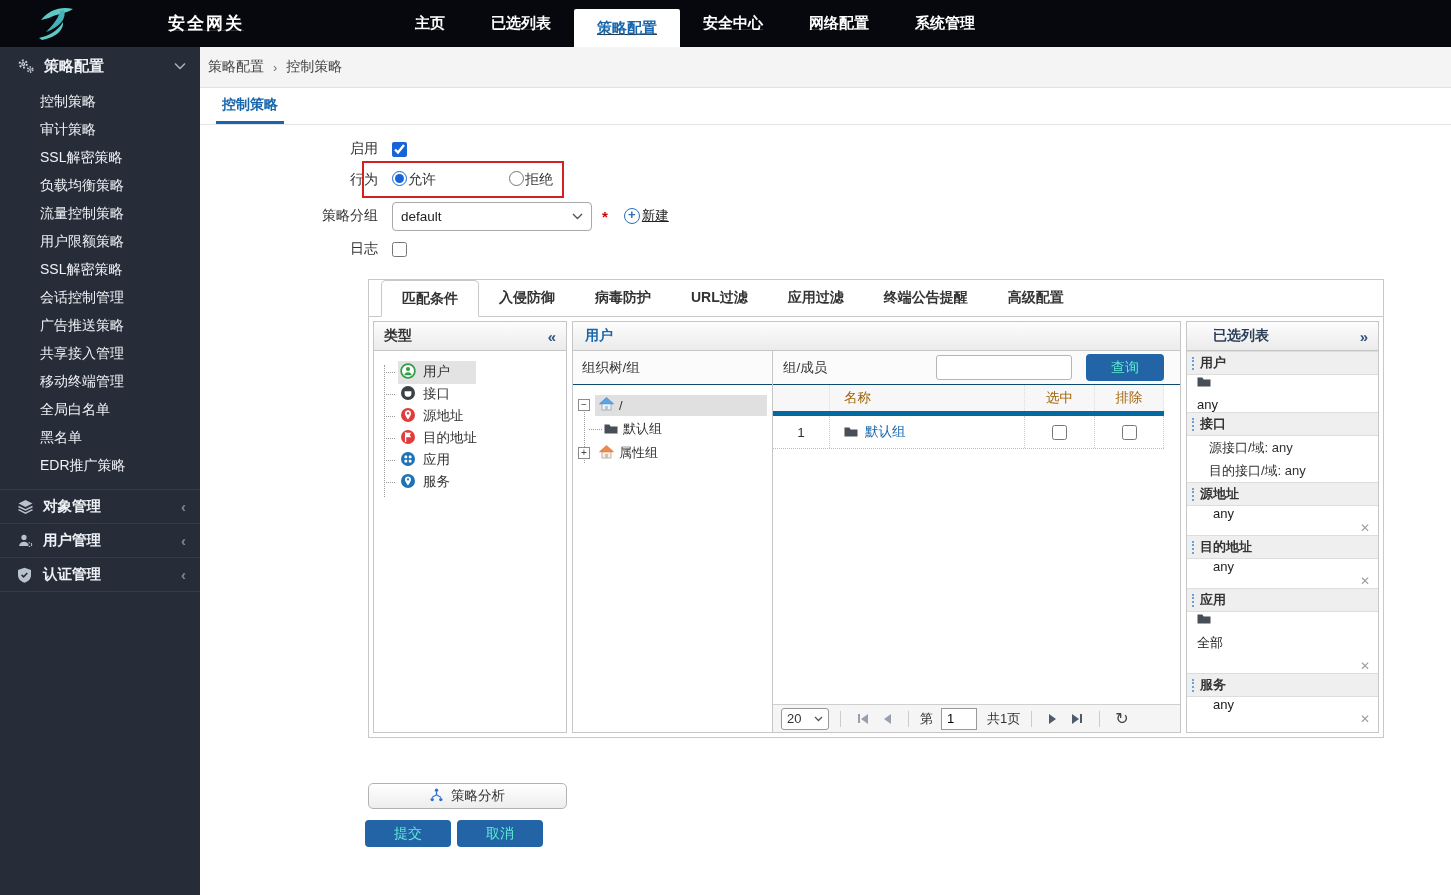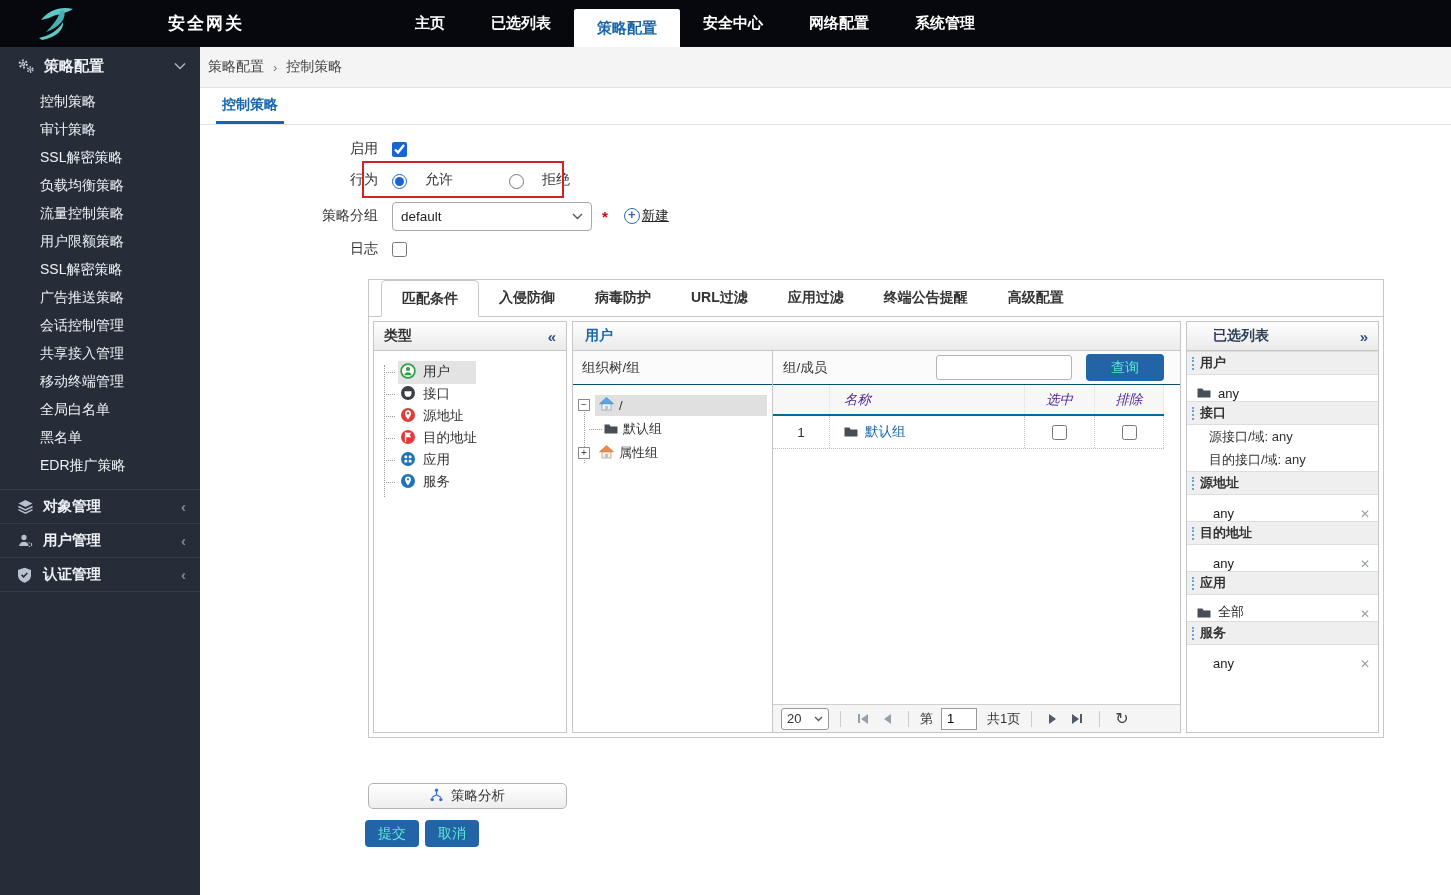--- a/index.html
+++ b/index.html
@@ -1,20 +1,20 @@
 <!DOCTYPE html>
 <html><head>
 <meta charset="utf-8">
 <style>
   * { box-sizing:border-box; margin:0; padding:0; }
   html,body { width:1451px; height:895px; }
   body { font-family:"Liberation Sans","DejaVu Sans",sans-serif; background:#fff; position:relative; overflow:hidden; color:#333; }
 
   
-  .topbar { position:absolute; top:0; left:0; right:0; height:47px; background:#06080d; display:flex; align-items:stretch; z-index:10; }
+  .topbar { position:absolute; top:0; left:0; right:0; height:47px; background:#06080d; display:flex; align-items:stretch; z-index:10;text-decoration:underline; }
   .logo-wrap { width:110px; display:flex; align-items:center; justify-content:center; }
   .app-title { color:#fff; font-size:17px; font-weight:bold; letter-spacing:2px; align-self:center; margin-left:58px; }
   .topnav { display:flex; margin-left:148px; align-items:stretch; }
   .nav-item { color:#fff; font-size:15px; font-weight:bold; padding:0 23px; display:flex; align-items:center; cursor:pointer; }
   .nav-item.active { background:#fff; color:#1766ad; margin-top:9px; border-radius:2px 2px 0 0; }
 
   
   .sidebar { position:absolute; top:47px; left:0; width:200px; bottom:0; background:#272d38; color:#eef1f5; }
   .side-group-header { height:38px; display:flex; align-items:center; padding:0 14px 0 17px; font-size:15px; font-weight:bold; cursor:pointer; }
   .side-group-header .sicon { margin-right:9px; display:inline-flex; }
@@ -32,21 +32,21 @@
   .bc-sep { color:#777; font-size:13px; }
   .page-tabs { border-bottom:1px solid #e4e4e4; padding-left:16px; height:37px; display:flex; align-items:flex-end; }
   .page-tab { padding:9px 6px 7px; color:#1766ad; font-weight:bold; font-size:14px; border-bottom:3px solid #1766ad; cursor:pointer; }
 
   
   .form-area { position:relative; padding:12px 0 4px; }
   .form-row { display:flex; align-items:center; margin-bottom:4px;padding-left:28px; }
   .f-label { width:150px; text-align:right; margin-right:14px; font-size:14px; color:#333; flex:none; }
   .row-enable { height:24px; } .row-action { height:30px; } .row-group { height:34px; } .row-desc { height:32px; } .row-log { height:24px; }
   input[type=checkbox], input[type=radio] { accent-color:#1863d6; width:15px; height:15px; cursor:pointer; }
-  .radio-opt { display:flex; align-items:flex-end; gap:18px; font-size:14px; }
+  .radio-opt { display:flex; align-items:flex-start; gap:1px; font-size:14px; }
   .radio-opt.first { width:117px; }
   .red-annotation { position:absolute; left:162px; top:36px; width:202px; height:37px; border:2px solid #cf2222; pointer-events:none; }
   .select-box { width:200px; height:29px; border:1px solid #a9a9a9; border-radius:4px; background:#fff; display:flex; align-items:center; padding:0 8px; font-size:13.5px; color:#222; cursor:pointer; }
   .select-box .sel-arrow { margin-left:auto; display:inline-flex; }
   .req-mark { color:#d40000; font-weight:bold; margin-left:10px; font-size:15px; }
   .new-link-wrap { display:flex; align-items:center; margin-left:16px; gap:2px; cursor:pointer; }
   .plus-circle { width:16px; height:16px; border:1.6px solid #2a6db4; border-radius:50%; color:#2a6db4; font-size:13px; line-height:12px; text-align:center; font-weight:bold; }
   .new-link-text { font-size:13.5px; color:#222; text-decoration:underline; }
   .text-input { height:27px; border:1px solid #b5b5b5; border-radius:4px; padding:0 8px; font-size:13.5px; width:530px; }
   .f-hint { margin-left:10px; font-size:13.5px; color:#333; }
@@ -87,21 +87,21 @@
   .org-child::before { content:''; position:absolute; left:-15px; top:50%; width:13px; border-top:1px dotted #9a9a9a; }
   .exp { width:12px; height:12px; flex:none; border:1px solid #8a8a8a; background:#fff; font-size:10px; line-height:10px; text-align:center; color:#444; cursor:pointer; }
   .exp.minus::before { content:'−'; } .exp.plus::before { content:'+'; }
   .mem-col { flex:1; display:flex; flex-direction:column; min-width:0; }
   .mem-toolbar { padding:0 16px 0 10px; }
   .search-input { margin-left:auto; width:136px; height:25px; border:1px solid #b5b5b5; border-radius:3px; padding:0 6px; font-size:13px; }
   .btn-blue { height:27px; background:#2264a5; color:#5eead4; border:none; border-radius:4px; font-size:14px; display:flex; align-items:center; justify-content:center; cursor:pointer; font-family:inherit; }
   .search-btn { width:78px; margin-left:14px; flex:none; }
   .mtable { padding-right:16px; font-size:13.5px; }
   .t-head, .t-row { display:flex; align-items:center; }
-  .t-head { height:31px; background:#f7f7f7; border-bottom:2px solid #0369a1; color:#4c1d95;font-style:italic; }
+  .t-head { height:31px; background:#f7f7f7; border-bottom:5px solid #0369a1; color:#a16207; }
   .t-row { height:33px; border-bottom:1px dotted #bbb; }
   .c-idx { width:56px; text-align:center; flex:none; }
   .c-name { flex:1; padding-left:14px; border-left:1px dotted #ccc; align-self:stretch; display:flex; align-items:center; gap:7px; }
   .c-sel, .c-exc { width:70px; flex:none; text-align:center; border-left:1px dotted #ccc; align-self:stretch; display:flex; align-items:center; justify-content:center; }
   .c-exc { border-right:1px dotted #ccc; }
   .t-head .c-name, .t-head .c-sel, .t-head .c-exc { border-color:#ddd; }
   .name-link { color:#1766ad; cursor:pointer; }
   .mem-spacer { flex:1; }
   .pagination { height:28px; flex:none; background:#f5f5f5; border-top:1px solid #cfcfcf; display:flex; align-items:center; padding:0 8px; font-size:13px; color:#333; gap:4px; }
   .mini-select { display:flex; align-items:center; justify-content:space-between; width:48px; height:22px; border:1px solid #999; border-radius:3px; background:#fff; padding:0 5px; font-size:13px; cursor:pointer; }
@@ -114,29 +114,29 @@
   .page-input { width:36px; height:22px; border:1px solid #999; padding-left:5px; font-size:13px; margin:0 6px 0 4px; }
   .pg-refresh { font-size:16px; color:#444; padding:0 4px; cursor:pointer; }
 
   
   .sel-panel { width:193px; flex:none; }
   .sel-panel .panel-h { justify-content:space-between; padding-left:26px; color:#2c3e55; }
   .pexpand { color:#33557f; font-size:15px; font-weight:bold; cursor:pointer; }
   .sec-h { height:24px; background:#efefef; border-top:1px solid #ddd; border-bottom:1px solid #ddd; display:flex; align-items:center; padding-left:5px; font-weight:bold; font-size:13px; color:#333; flex:none; }
   .sec-h:first-of-type { border-top:none; }
   .drag-dots { width:0; height:13px; border-left:2px dotted #6aa1d8; margin-right:6px; }
-  .sel-item { min-height:26px; display:flex; align-items:flex-end; padding:0 8px 0 26px; font-size:13px; color:#222; }
+  .sel-item { min-height:26px; display:flex; align-items:flex-start; padding:0 8px 0 26px; font-size:13px; color:#222;flex-direction:column; }
   .sel-item.with-folder { padding-left:10px; gap:7px; }
   .x-btn { margin-left:auto; color:#9aa0a6; font-weight:bold; font-size:12px; cursor:pointer; }
   .if-line { height:23px; display:flex; align-items:center; padding-left:22px; font-size:13px; color:#333; }
 
   
   .analyze-btn { margin:45px 0 0 168px; width:199px; height:26px; border:1px solid #b3b3b3; border-radius:5px; background:linear-gradient(#ffffff,#ededed); display:flex; align-items:center; justify-content:center; gap:8px; font-size:13.5px; color:#333; cursor:pointer; font-family:inherit; }
   .submit-row { margin:11px 0 0 165px; display:flex; gap:6px; }
-  .submit-row .btn-blue { width:54px; }
+  .submit-row .btn-blue { width:86px; }
 </style>
 </head>
 <body>
 
 <div class="topbar">
   <div class="logo-wrap">
     <svg width="42" height="38" viewBox="0 0 40 38">
       <path d="M6 15 C14 5, 26 1, 38 4 C30 9, 21 9, 14 13 Z" fill="#5fc9c5"></path>
       <path d="M29 5 C32 13, 25 22, 11 27 C19 19, 24 12, 25 6 Z" fill="#45b0b6"></path>
       <path d="M4 33 C13 31, 23 26, 28 17 C29 26, 19 33, 7 35 Z" fill="#5fc9c5"></path>
@@ -171,22 +171,22 @@
     </span>
   </div>
   <div class="side-items">
     <div class="side-item">控制策略</div>
     <div class="side-item">审计策略</div>
     <div class="side-item">SSL解密策略</div>
     <div class="side-item">负载均衡策略</div>
     <div class="side-item">流量控制策略</div>
     <div class="side-item">用户限额策略</div>
     <div class="side-item">SSL解密策略</div>
+    <div class="side-item">会话控制管理</div>
     <div class="side-item">广告推送策略</div>
-    <div class="side-item">会话控制管理</div>
     <div class="side-item">共享接入管理</div>
     <div class="side-item">移动终端管理</div>
     <div class="side-item">全局白名单</div>
     <div class="side-item">黑名单</div>
     <div class="side-item">EDR推广策略</div>
   </div>
   <div class="side-section">
     <span class="sicon">
       <svg width="17" height="15" viewBox="0 0 17 15">
         <path d="M8.5 1 15.5 4.5 8.5 8 1.5 4.5Z" fill="#b9c2cf"></path>

